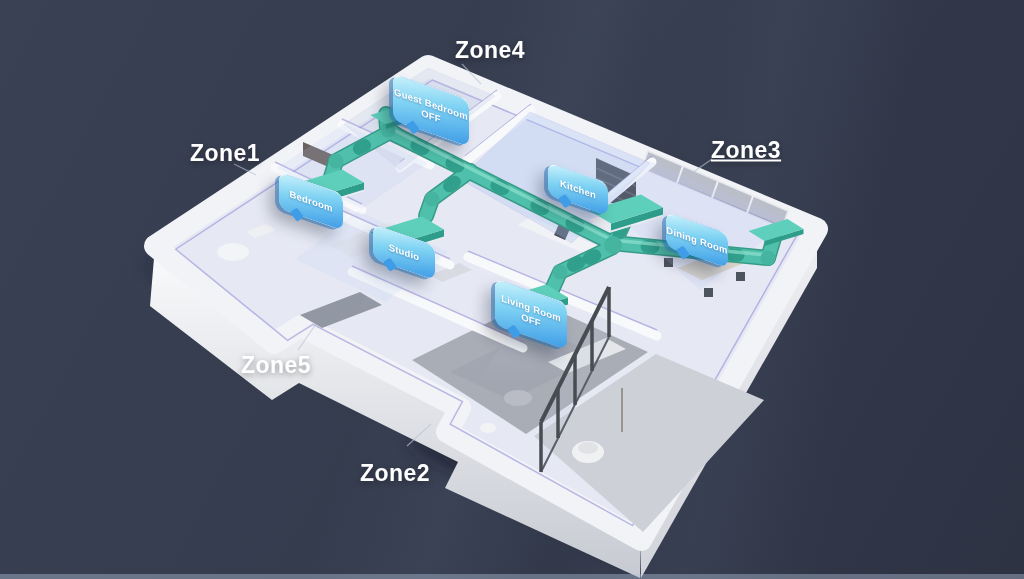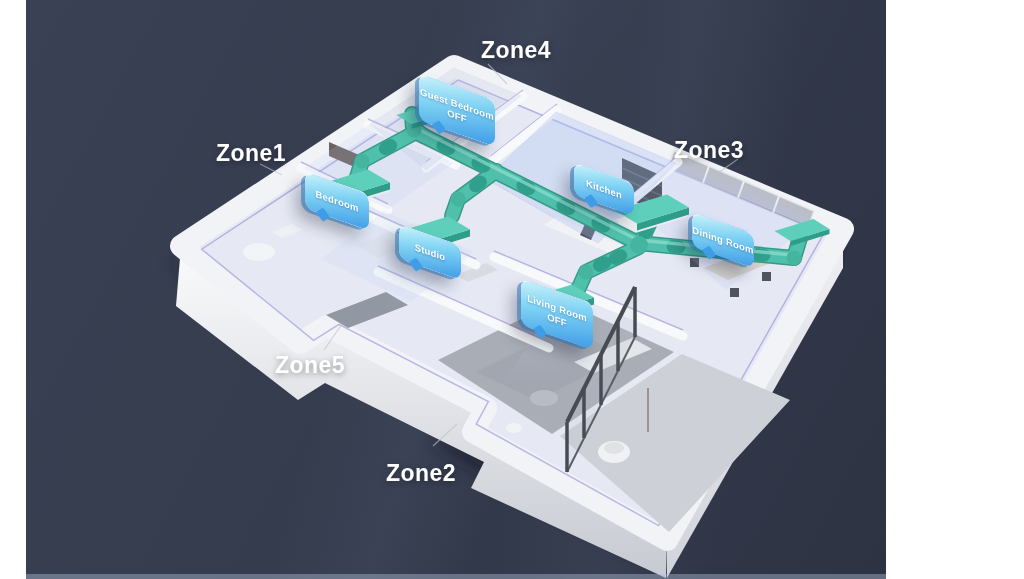--- a/index.html
+++ b/index.html
@@ -1,28 +1,28 @@
 <!DOCTYPE html>
 <html><head>
 <meta charset="utf-8">
 <style>
   html,body{margin:0;padding:0;}
   body{width:1024px;height:579px;overflow:hidden;font-family:"Liberation Sans",sans-serif;}
-  .stage{position:relative;width:860px;height:579px;background:linear-gradient(118deg,#3a4154 0%,#353c4e 45%,#2d3343 100%);overflow:hidden;margin-left:26px;}
+  .stage{position:relative;width:1024px;height:579px;background:linear-gradient(118deg,#3a4154 0%,#353c4e 45%,#2d3343 100%);overflow:hidden;}
   .streak{position:absolute;inset:0;pointer-events:none;}
   .streak.s1{background:linear-gradient(107deg,transparent 40%,rgba(185,205,255,0.05) 50%,transparent 60%);}
   .streak.s2{background:linear-gradient(100deg,transparent 58%,rgba(185,205,255,0.05) 70%,transparent 82%);}
   .bottom-bar{position:absolute;left:0;right:0;bottom:0;height:5px;background:rgba(178,192,218,0.42);}
   svg.plan{position:absolute;left:0;top:0;}
   
   .zone{position:absolute;transform:translate(-50%,-50%);color:#fff;font-weight:800;font-size:23px;letter-spacing:.5px;text-shadow:0 2px 6px rgba(0,0,0,.35);white-space:nowrap;}
   .zone.z4{left:490px;top:50px;}
   .zone.z1{left:225px;top:153px;text-align:right;}
-  .zone.z3{left:683px;top:150px;}
-  .zone.z5{left:284px;top:365px;}
+  .zone.z3{left:746px;top:150px;text-decoration:underline;}
+  .zone.z5{left:276px;top:365px;}
   .zone.z2{left:395px;top:473px;}
   
   .tag{position:absolute;transform:translate(-50%,-50%) skewY(19deg);background:linear-gradient(165deg,#c9f2fb 0%,#7ed2f3 42%,#3f9ce7 100%);
        border-radius:9px;color:#fff;font-weight:bold;display:flex;flex-direction:column;align-items:center;justify-content:center;
        text-align:center;font-size:9.5px;line-height:1.3;letter-spacing:.2px;text-shadow:0 1px 2px rgba(20,60,120,.4);
        box-shadow:-4px 3px 0 rgba(42,118,185,.55), -9px 12px 14px rgba(12,20,40,.30);border-top:1px solid rgba(255,255,255,.8);}
   .tag::after{content:"";position:absolute;left:20%;bottom:-5px;width:10px;height:10px;background:#3f9ce7;transform:rotate(45deg);border-radius:2px;z-index:-1;}
   .tag .status{font-size:9.5px;}
   .tag.guest{left:431px;top:110px;width:76px;height:46px;}
   .tag.bedroom{left:311px;top:201px;width:64px;height:36px;}

